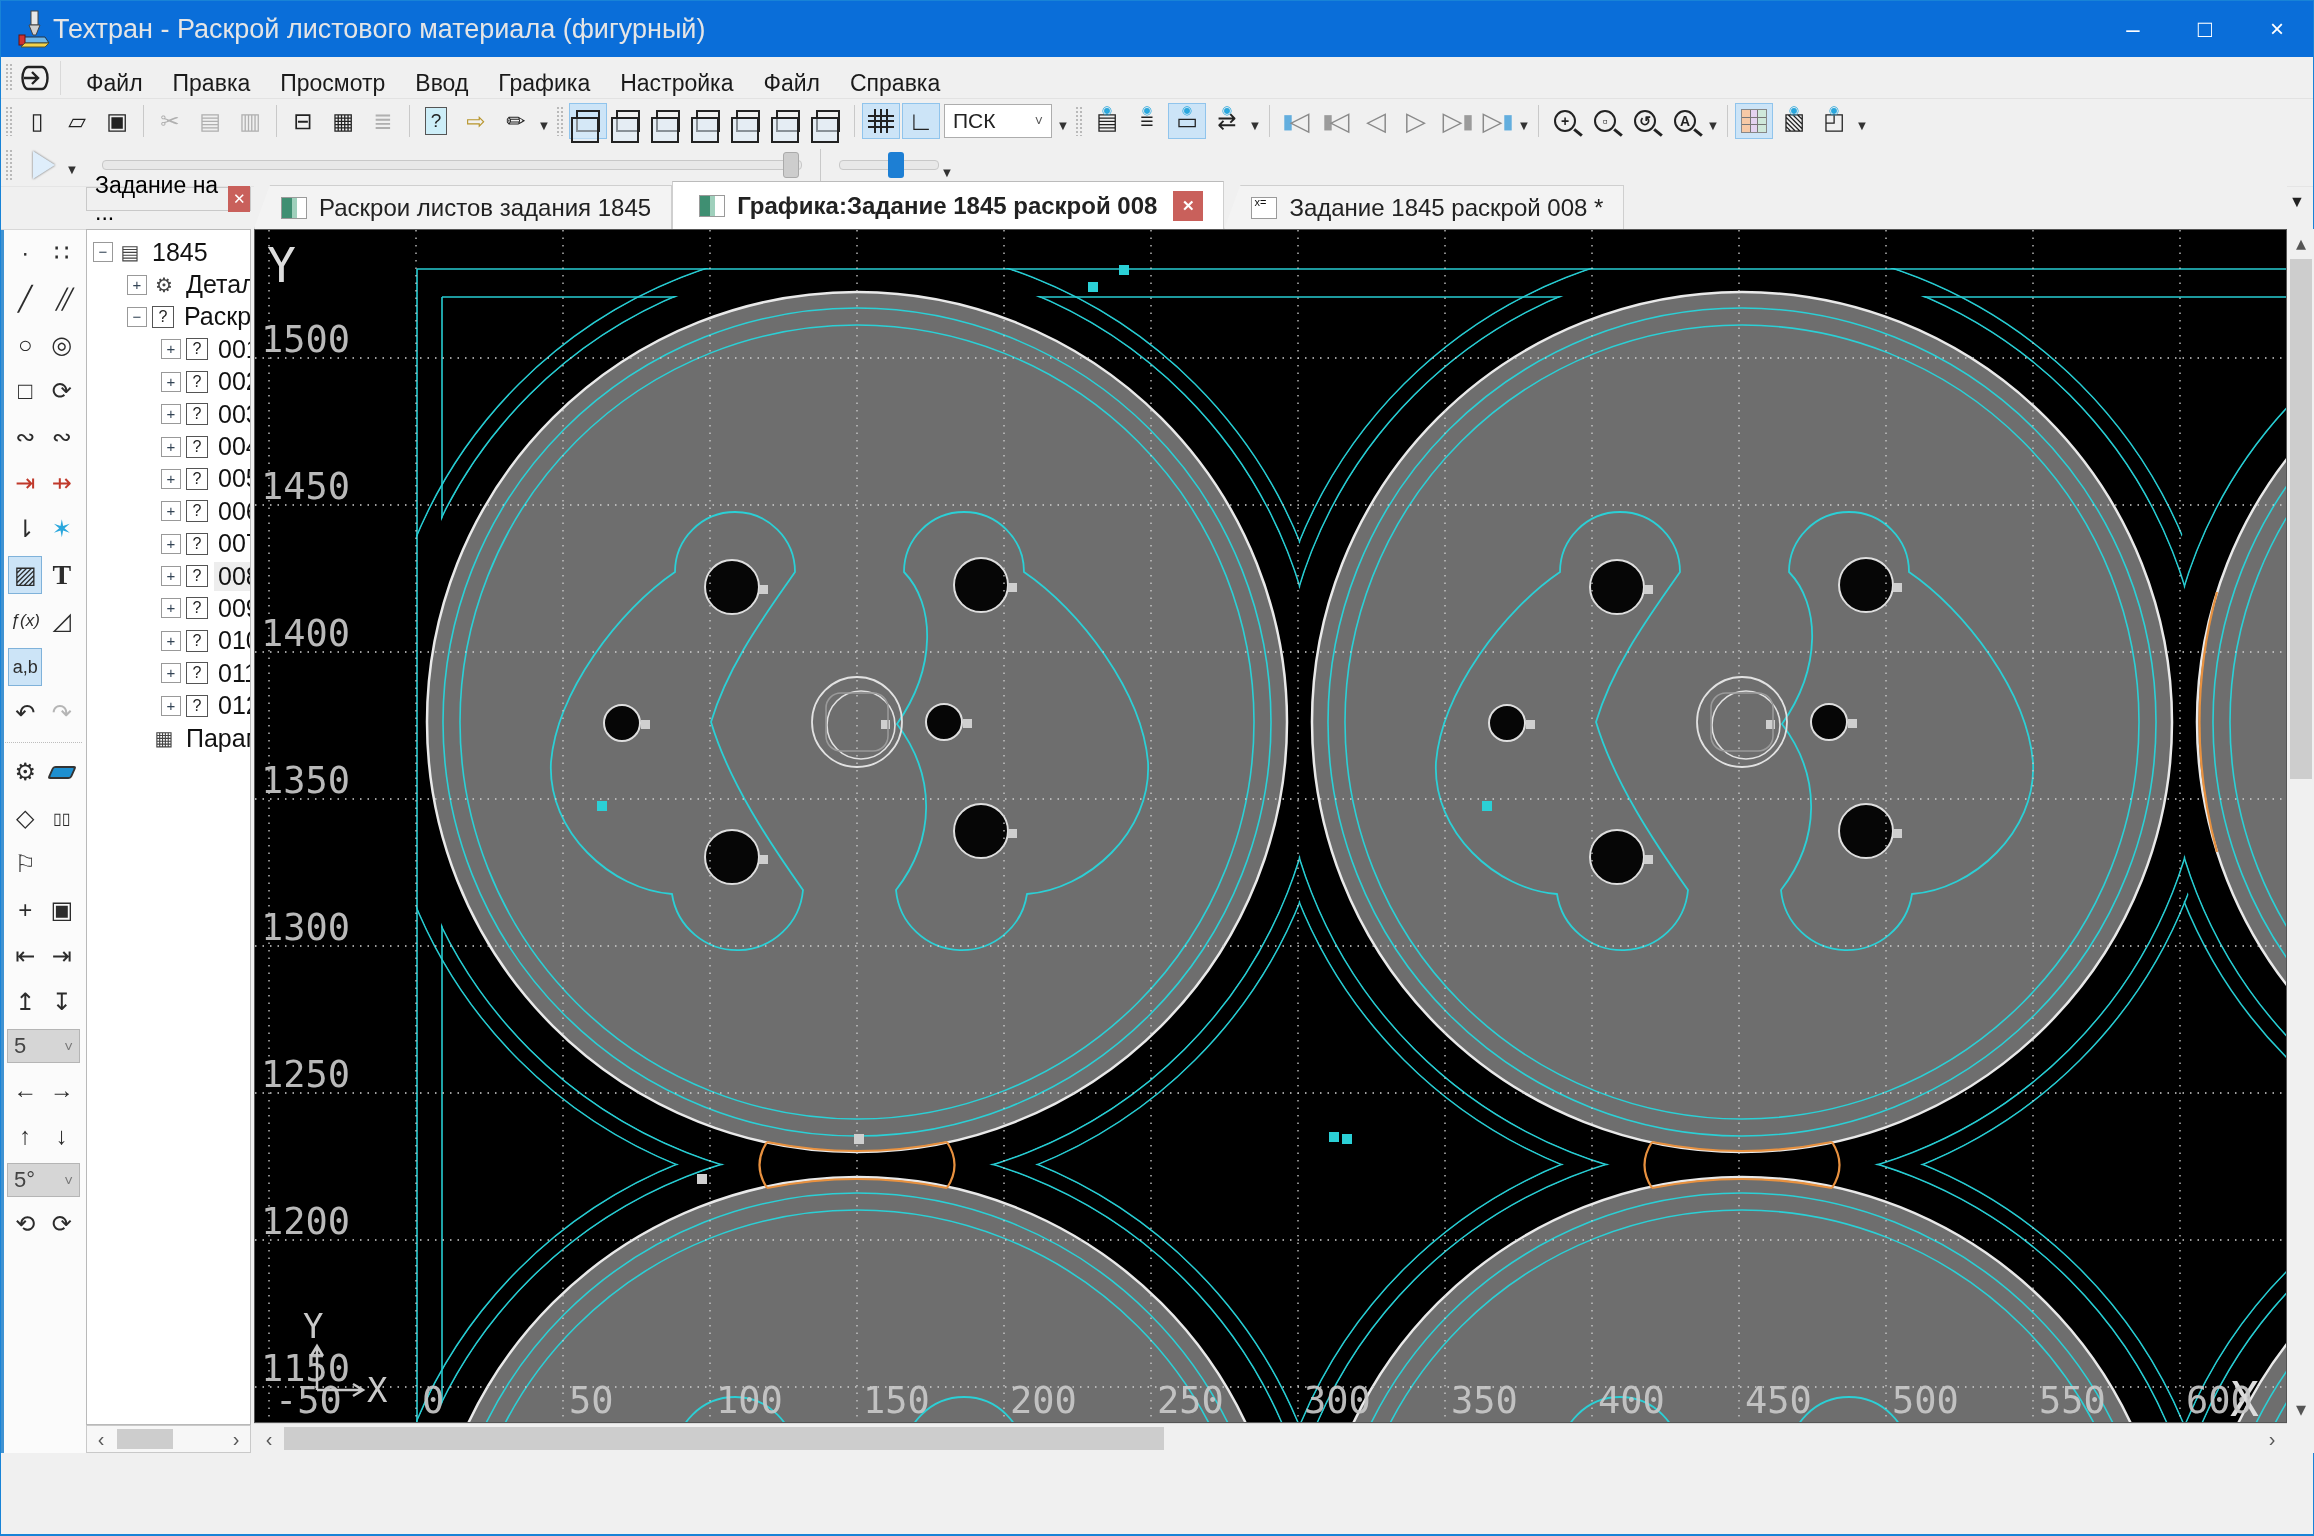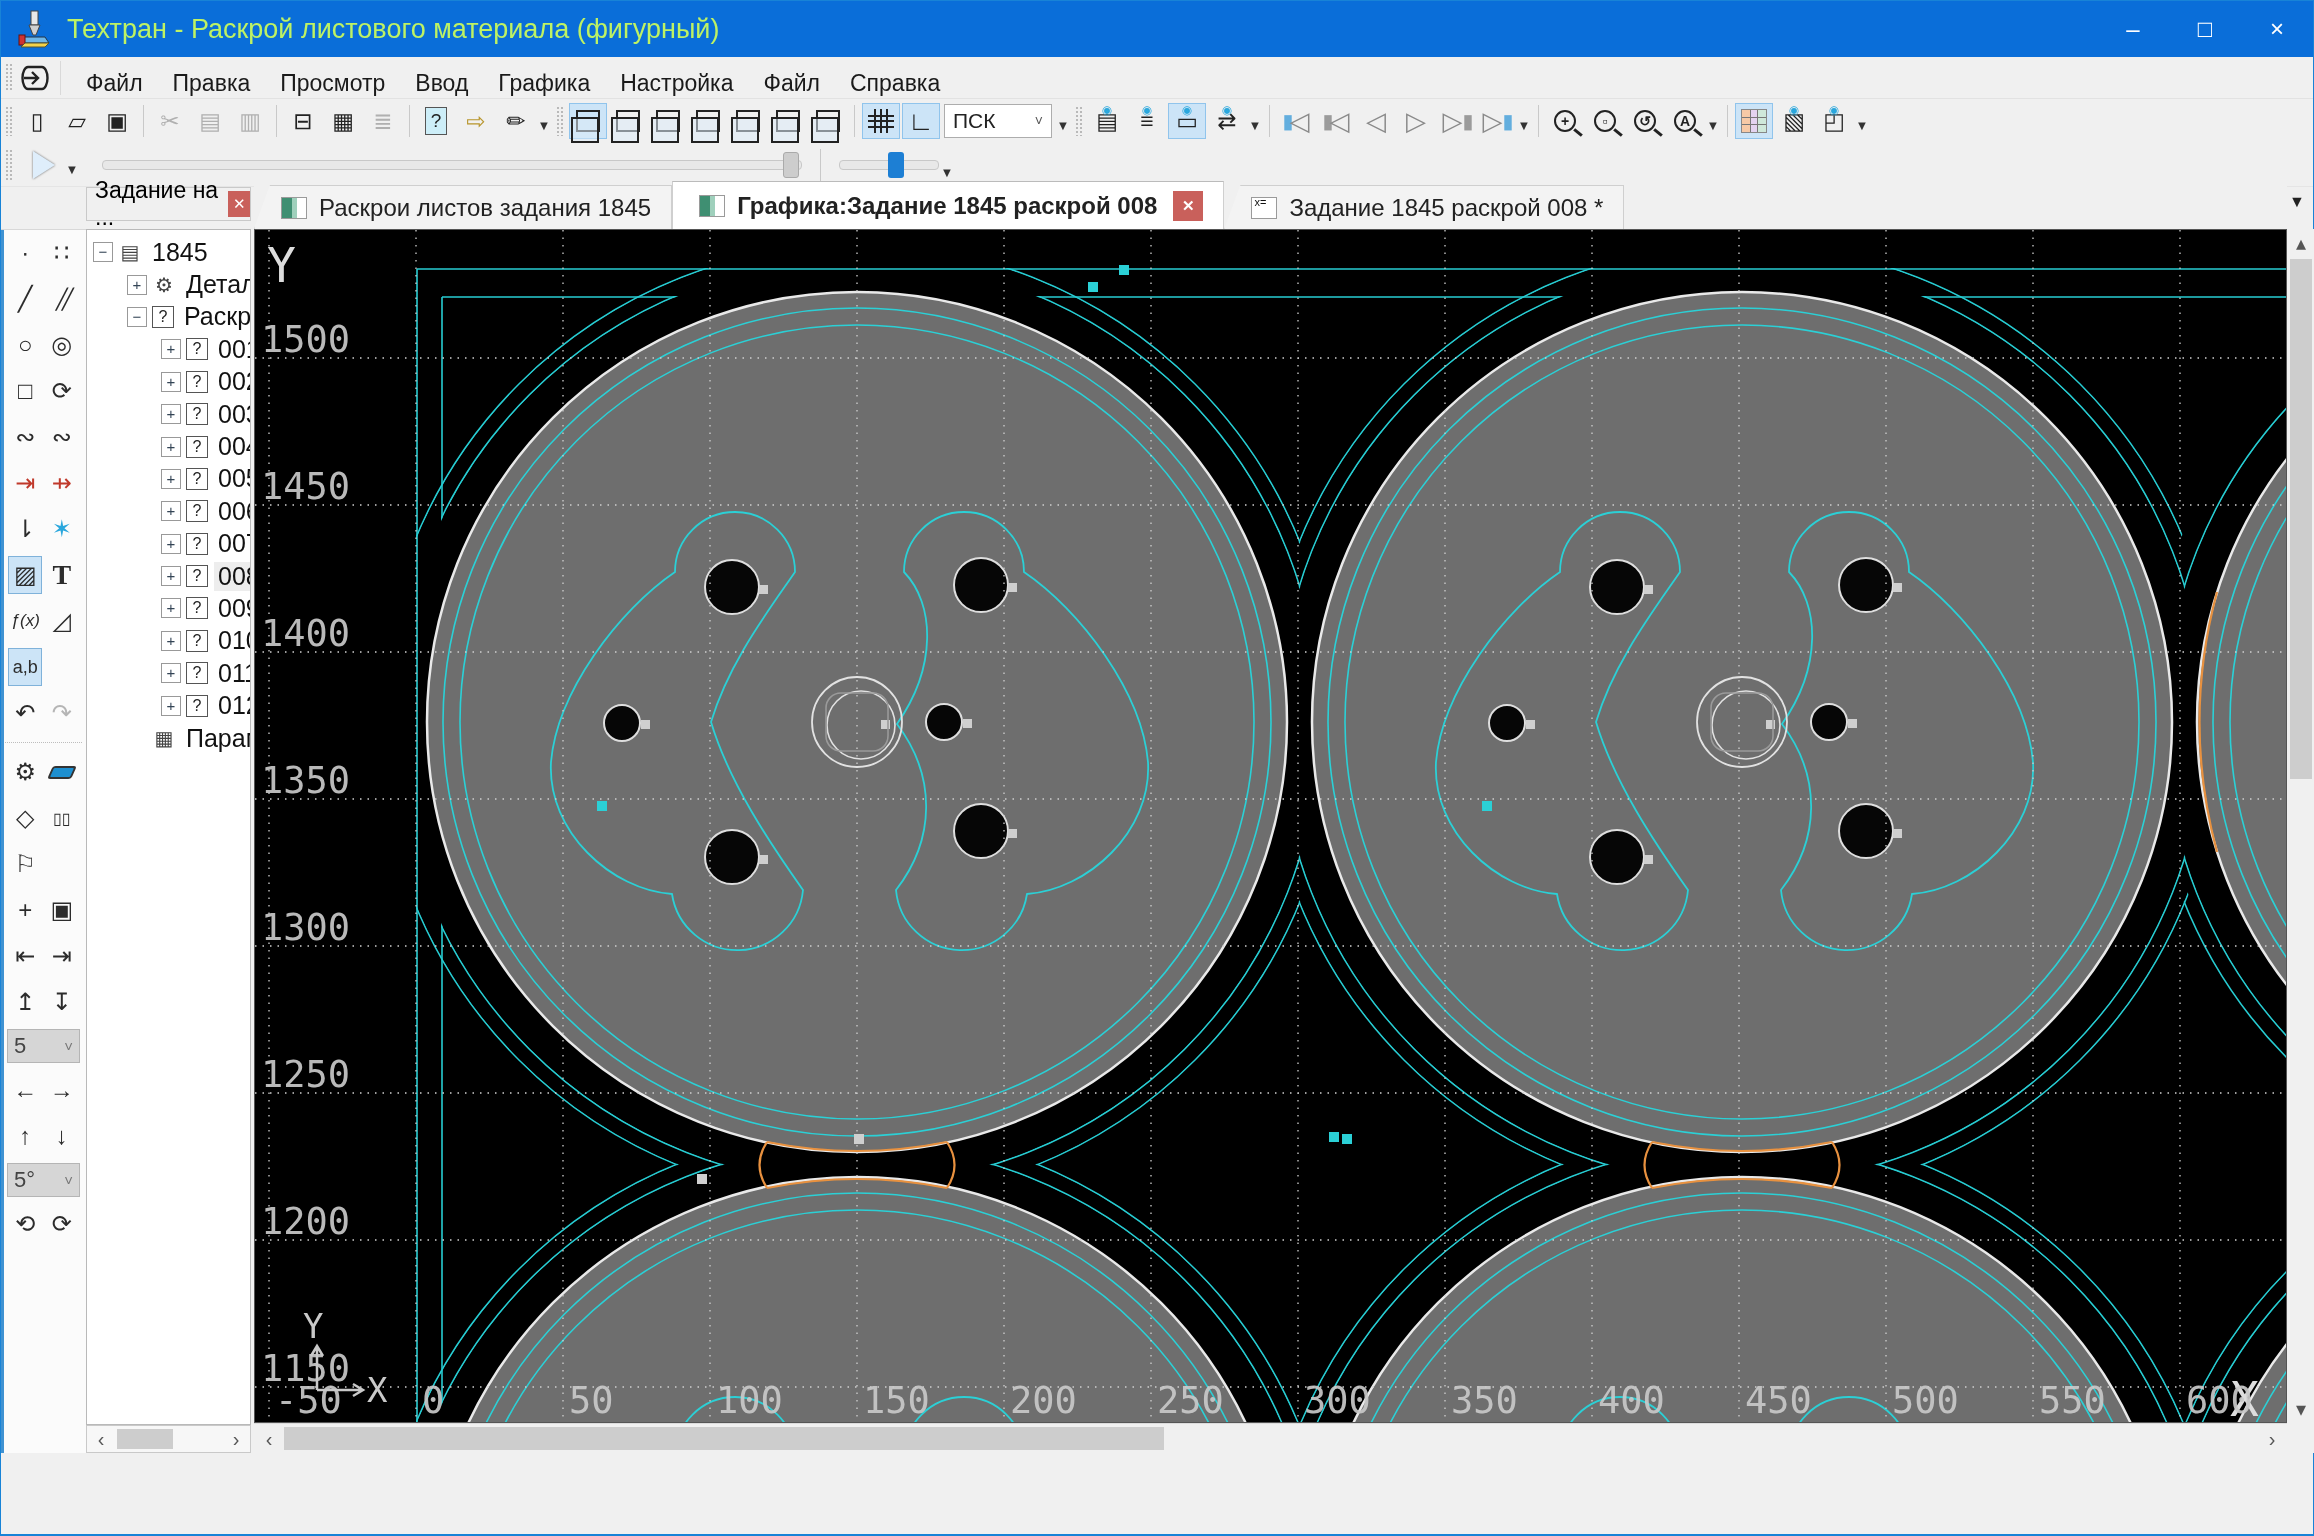--- a/index.html
+++ b/index.html
@@ -2,21 +2,21 @@
 <html><head>
 <meta charset="utf-8">
 <style>
   * { margin:0; padding:0; box-sizing:border-box; }
   html,body { width:2314px; height:1536px; overflow:hidden; background:#f0f0f0;
     font-family:"Liberation Sans", sans-serif; }
   #win { position:absolute; inset:0; border:1px solid #1883d7; border-bottom:2px solid #1883d7; }
 
   
   #titlebar { position:absolute; left:0; top:0; width:100%; height:56px; background:#0a6ed9; display:flex; align-items:center; }
-  #titlebar .ttext { color:#bef264; font-size:27px; margin-left:14px; }
+  #titlebar .ttext { color:#e5e5e5; font-size:27px; }
   #appicon { width:38px; height:40px; margin-left:14px; }
   .wbtns { position:absolute; right:0; top:0; height:56px; display:flex; }
   .wbtn { width:72px; height:56px; color:#fff; font-size:24px; display:flex; align-items:center; justify-content:center; }
 
   
   #menubar { position:absolute; left:0; top:56px; width:100%; height:42px; background:#f0f0f0; display:flex; align-items:center; border-bottom:1px solid #e2e2e2;}
   .grip { width:8px; height:70%; margin:0 4px; background-image:radial-gradient(circle,#b9b9b9 1.2px,transparent 1.3px); background-size:4px 4px; }
   #menu-exit { width:42px; height:34px; margin:0 10px 0 2px; display:flex; align-items:center; justify-content:center; border-right:1px solid #d9d9d9; padding-right:10px;}
   .menu-item { font-size:23px; color:#1a1a1a; padding:5px 15px; }
 
@@ -61,21 +61,21 @@
   .tab { height:44px; display:flex; align-items:center; padding:0 20px 0 26px; font-size:24px; color:#222;
          background:#f3f3f3; border:1px solid #cfcfcf; border-bottom:none; clip-path:polygon(16px 0,100% 0,100% 100%,0 100%); }
   .tab.active { background:#fff; font-weight:bold; clip-path:none; height:48px; border-top:1px solid #bbb; }
   .tabico { width:26px; height:22px; border:1px solid #9a9a9a; margin-right:12px; background:linear-gradient(90deg,#3f8f72 0 40%,#9fd0bc 40% 62%,#ffffff 62%); }
   .tabico.doc { background:#fff; position:relative; }
   .tabico.doc:before { content:"x="; position:absolute; font-size:11px; top:-2px; left:2px; color:#111; }
   .tabclose { width:30px; height:30px; background:#c9605b; color:#fff; font-size:15px; display:flex; align-items:center; justify-content:center; margin-left:16px; }
   #tablist-btn { position:absolute; right:4px; top:14px; font-size:15px; color:#222; }
 
   
-  #panelhdr { position:absolute; left:85px; top:186px; width:165px; height:34px; background:#f0f0f0; border:1px solid #c9c9c9;
+  #panelhdr { position:absolute; left:85px; top:186px; width:165px; height:24px; background:#f0f0f0; border:1px solid #c9c9c9;
               display:flex; align-items:center; font-size:23px; padding-left:8px; }
   #panelhdr .tabclose { width:26px; height:26px; margin-left:10px; }
 
   
   #leftbar { position:absolute; left:0; top:228px; width:85px; height:1224px; background:#fbfbfb; border-top:1px solid #d8d8d8; }
   #leftbar .accent { position:absolute; left:0; top:0; width:3px; height:100%; background:#3f92d2; }
   .lrow { display:flex; justify-content:space-around; align-items:center; height:46px; padding:0 6px; }
   .lbtn { width:34px; height:38px; display:flex; align-items:center; justify-content:center; font-size:24px; color:#2c2c2c; border:1px solid transparent; }
   .lbtn.act { background:#cce4f7; border-color:#7fb2da; }
   .lbtn.dis { color:#b5b5b5; }

